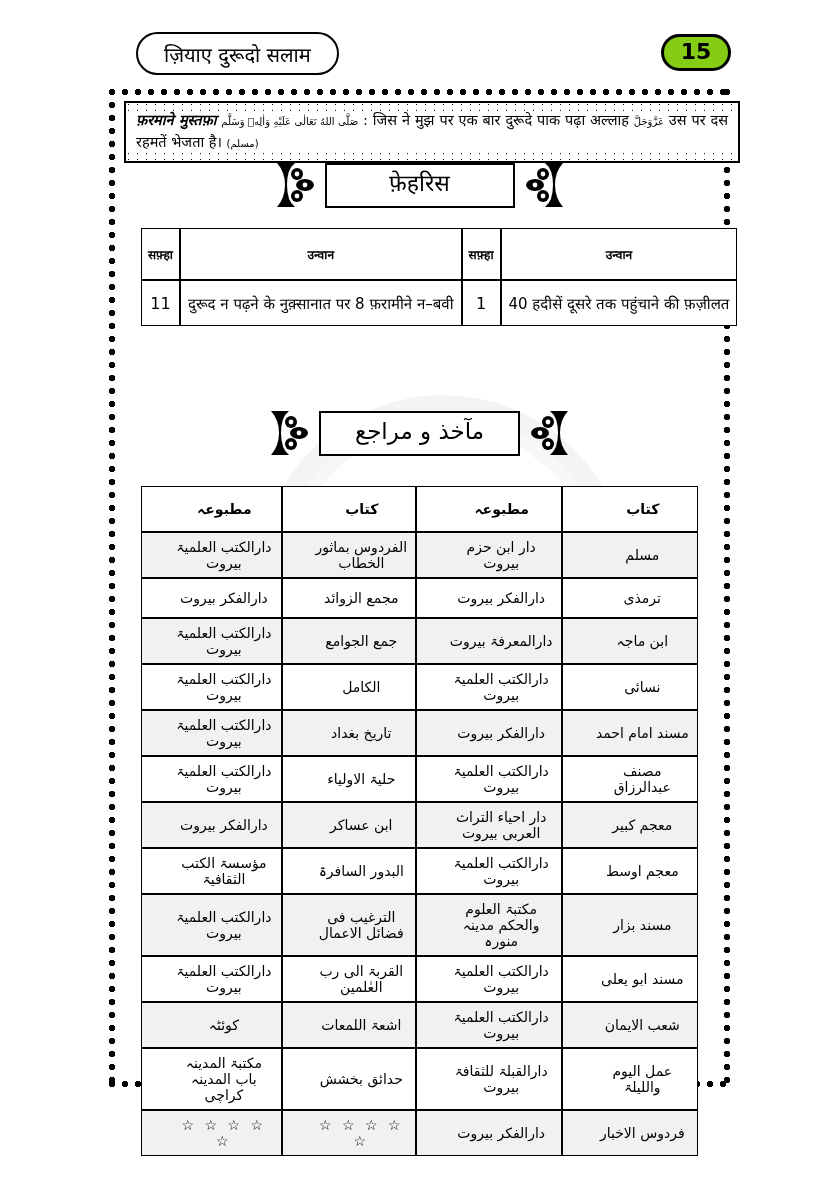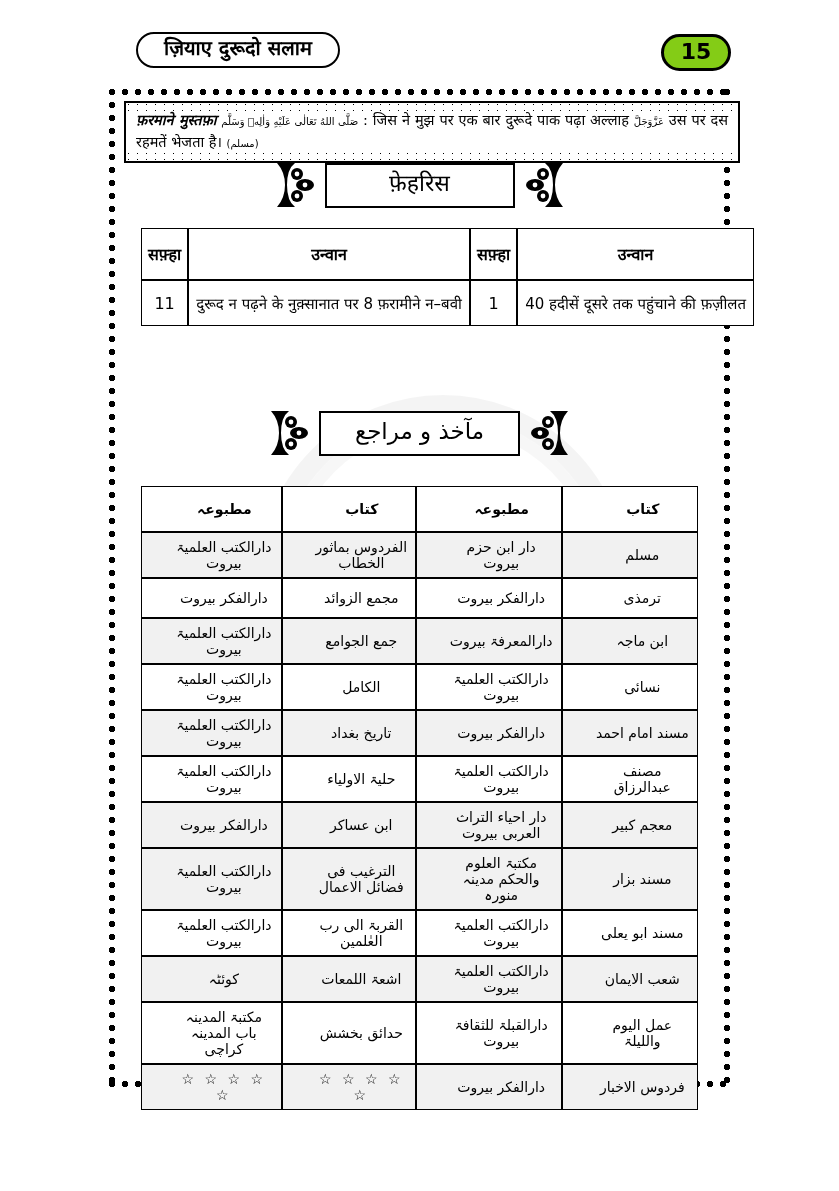--- a/index.html
+++ b/index.html
@@ -2,22 +2,22 @@
 <html><head>
 <meta charset="utf-8">
 <style>
   html,body{margin:0;padding:0;background:#ffffff;}
   body{width:839px;height:1191px;position:relative;
        font-family:"DejaVu Sans","Liberation Sans",sans-serif;color:#000;}
 
   
   .page-head{position:absolute;left:108px;top:28px;width:623px;height:52px;}
   .title-pill{position:absolute;left:28px;top:4px;
-      border:2.5px solid #000;border-radius:22px;padding:3px 26px 6px 26px;
-      font-size:20px;line-height:1.15;white-space:nowrap;background:#fff;font-weight:bold;}
+      border:2.5px solid #000;border-radius:22px;padding:10px 26px 6px 26px;
+      font-size:20px;line-height:1.15;white-space:nowrap;background:#fff;}
   .page-num{position:absolute;right:0px;top:6px;
       border:3px solid #000;border-radius:20px;
       min-width:44px;text-align:center;padding:2px 10px 4px 10px;
       font-size:22px;font-weight:bold;background:#84cc16;}
 
   
   .page-border{position:absolute;left:108px;top:88px;width:623px;height:1000px;}
   .bead{position:absolute;background:
       radial-gradient(circle at 4px 4px, #000 3.1px, rgba(0,0,0,0) 3.4px);}
   .bead.h{height:8px;background-size:13px 8px;background-repeat:repeat-x;}
@@ -50,21 +50,21 @@
   .banner-box{display:inline-block;border:2.5px solid #000;background:#fff;
       padding:5px 34px 8px 34px;font-size:23px;line-height:1.2;min-width:118px;}
   .orn{position:absolute;top:50%;transform:translateY(-50%);width:50px;height:50px;}
   .orn.l{left:6px;} .orn.r{right:6px;}
 
   
   .tbl{position:absolute;left:141px;width:557px;border-collapse:separate;
        border-spacing:0;}
   .tbl td{border:1.6px solid #000;padding:6px 7px;background:#fff;
        vertical-align:middle;}
-  .tbl .hd{font-weight:bold;text-align:center;font-size:16px;padding:9px 6px;}
+  .tbl .hd{font-weight:bold;text-align:center;font-size:12px;padding:9px 6px;}
 
   
   #index-table td{height:32px;}
   .idx-title{font-size:15px;text-align:right;white-space:nowrap;}
   .idx-page{font-size:16px;text-align:center;width:34px;}
   .idx-hd-page{width:34px;font-size:14px;}
 
   
   #refs-table td{height:26px;font-size:14px;text-align:center;
       direction:rtl;unicode-bidi:isolate;padding-left:32px;}
@@ -209,20 +209,26 @@
         <td class="c-book">حلیۃ الاولیاء</td>
         <td class="c-pub">دارالکتب العلمیۃ بیروت</td>
         <td class="c-book">مصنف عبدالرزاق</td>
       </tr>
       <tr class="shade">
         <td class="c-pub">دارالفکر بیروت</td>
         <td class="c-book">ابن عساکر</td>
         <td class="c-pub">دار احیاء التراث العربی بیروت</td>
         <td class="c-book">معجم کبیر</td>
       </tr>
+      <tr>
+        <td class="c-pub">مؤسسۃ الکتب الثقافیۃ</td>
+        <td class="c-book">البدور السافرۃ</td>
+        <td class="c-pub">دارالکتب العلمیۃ بیروت</td>
+        <td class="c-book">معجم اوسط</td>
+      </tr>
       <tr class="shade">
         <td class="c-pub">دارالکتب العلمیۃ بیروت</td>
         <td class="c-book">الترغیب فی فضائل الاعمال</td>
         <td class="c-pub">مکتبۃ العلوم والحکم مدینہ منورہ</td>
         <td class="c-book">مسند بزار</td>
       </tr>
       <tr>
         <td class="c-pub">دارالکتب العلمیۃ بیروت</td>
         <td class="c-book">القربۃ الی رب العٰلمین</td>
         <td class="c-pub">دارالکتب العلمیۃ بیروت</td>

